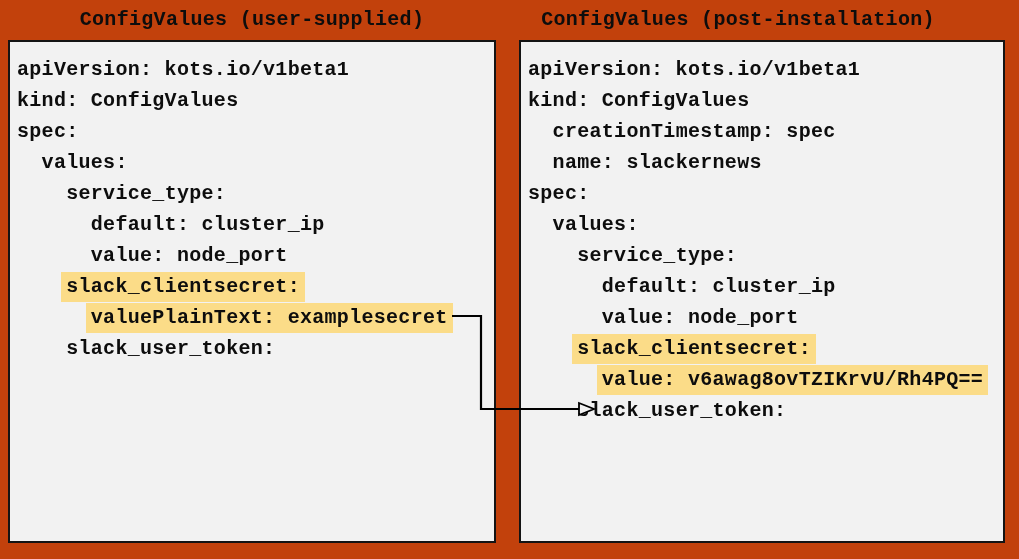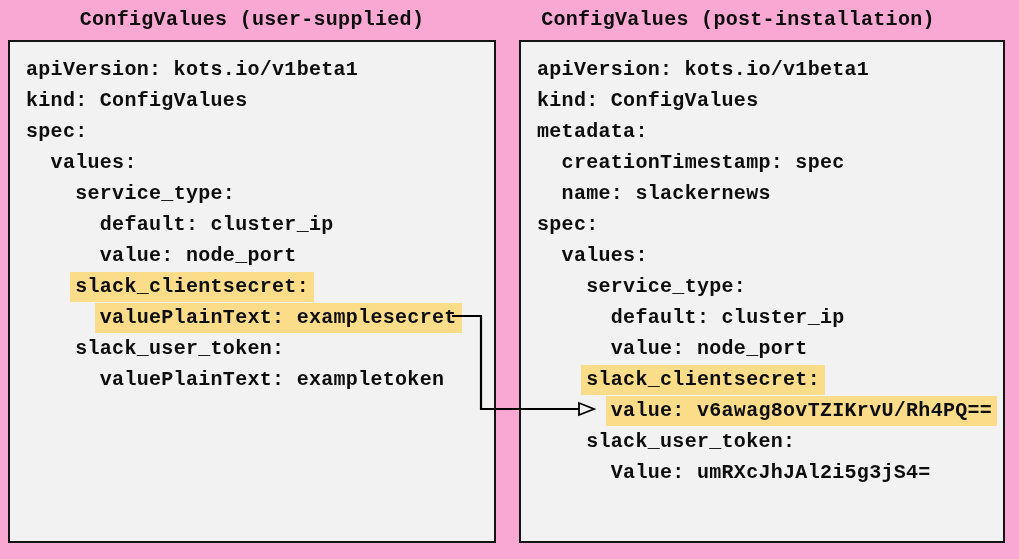--- a/index.html
+++ b/index.html
@@ -4,21 +4,21 @@
 <style>
   html, body {
     margin: 0;
     padding: 0;
     background: #ffffff;
   }
   .canvas {
     position: relative;
     width: 1019px;
     height: 559px;
-    background: #f9a8d4;
+    background: #c2410c;
     font-family: "Liberation Mono", "DejaVu Sans Mono", monospace;
     overflow: hidden;
     --box-bg: #f2f2f2;
     --box-border: #141414;
     --hl: #fbdc88;
     --text: #0d0d0d;
     --arrow: #000000;
   }
   .panel-title {
     position: absolute;
@@ -34,21 +34,21 @@
   }
   .panel-title.left  { left: 8px;   width: 488px; }
   .panel-title.right { left: 495px; width: 486px; }
   .code-box {
     position: absolute;
     top: 40px;
     height: 503px;
     box-sizing: border-box;
     background: var(--box-bg);
     border: 2px solid var(--box-border);
-    padding: 12px 0 0 16px;
+    padding: 12px 0 0 7px;
   }
   .code-box.left  { left: 8px;   width: 488px; }
   .code-box.right { left: 519px; width: 486px; }
   .code-line {
     height: 31px;
     line-height: 31px;
     font-size: 20px;
     font-weight: bold;
     letter-spacing: 0.3px;
     color: var(--text);
@@ -93,38 +93,36 @@
       <div class="code-line"><span></span><span>apiVersion: kots.io/v1beta1</span></div>
       <div class="code-line"><span></span><span>kind: ConfigValues</span></div>
       <div class="code-line"><span></span><span>spec:</span></div>
       <div class="code-line"><span>  </span><span>values:</span></div>
       <div class="code-line"><span>    </span><span>service_type:</span></div>
       <div class="code-line"><span>      </span><span>default: cluster_ip</span></div>
       <div class="code-line"><span>      </span><span>value: node_port</span></div>
       <div class="code-line"><span>    </span><span class="hl">slack_clientsecret:</span></div>
       <div class="code-line"><span>      </span><span class="hl">valuePlainText: examplesecret</span></div>
       <div class="code-line"><span>    </span><span>slack_user_token:</span></div>
-      <div class="code-line"><span>      </span><span>valuePlainText: exampletoken</span></div>
     </div>
 
   <div class="code-box right">
       <div class="code-line"><span></span><span>apiVersion: kots.io/v1beta1</span></div>
       <div class="code-line"><span></span><span>kind: ConfigValues</span></div>
-      <div class="code-line"><span></span><span>metadata:</span></div>
       <div class="code-line"><span>  </span><span>creationTimestamp: spec</span></div>
       <div class="code-line"><span>  </span><span>name: slackernews</span></div>
       <div class="code-line"><span></span><span>spec:</span></div>
       <div class="code-line"><span>  </span><span>values:</span></div>
       <div class="code-line"><span>    </span><span>service_type:</span></div>
       <div class="code-line"><span>      </span><span>default: cluster_ip</span></div>
       <div class="code-line"><span>      </span><span>value: node_port</span></div>
       <div class="code-line"><span>    </span><span class="hl">slack_clientsecret:</span></div>
       <div class="code-line"><span>      </span><span class="hl">value: v6awag8ovTZIKrvU/Rh4PQ==</span></div>
       <div class="code-line"><span>    </span><span>slack_user_token:</span></div>
-      <div class="code-line"><span>      </span><span>Value: umRXcJhJAl2i5g3jS4=</span></div>
+      <div class="code-line"><span>      </span></div>
     </div>
 
   <svg class="arrow-overlay" viewBox="0 0 1019 559" xmlns="http://www.w3.org/2000/svg">
     <path class="arrow-path" d="M 452 316 L 481 316 L 481 409 L 579 409"></path>
     <polygon class="arrow-head" points="579,403 594,409 579,415"></polygon>
   </svg>
 
 </div>
 
 </body></html>

